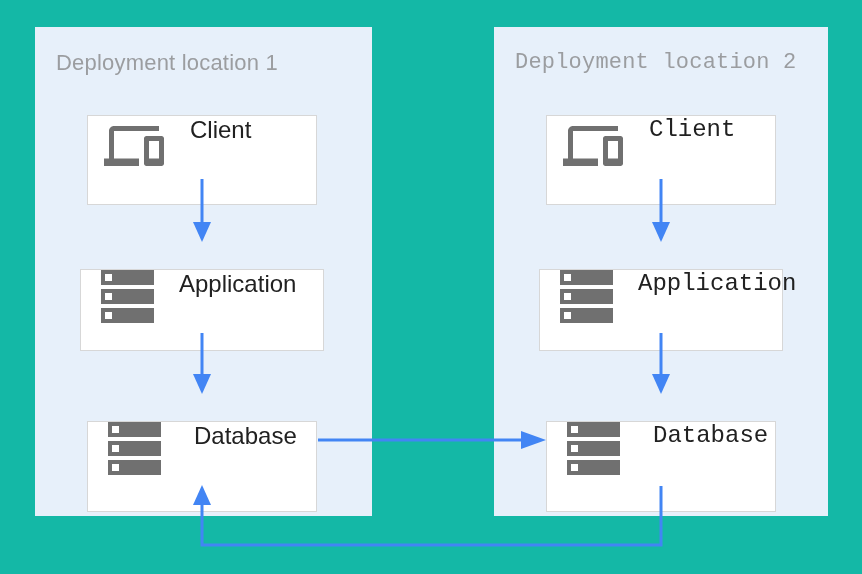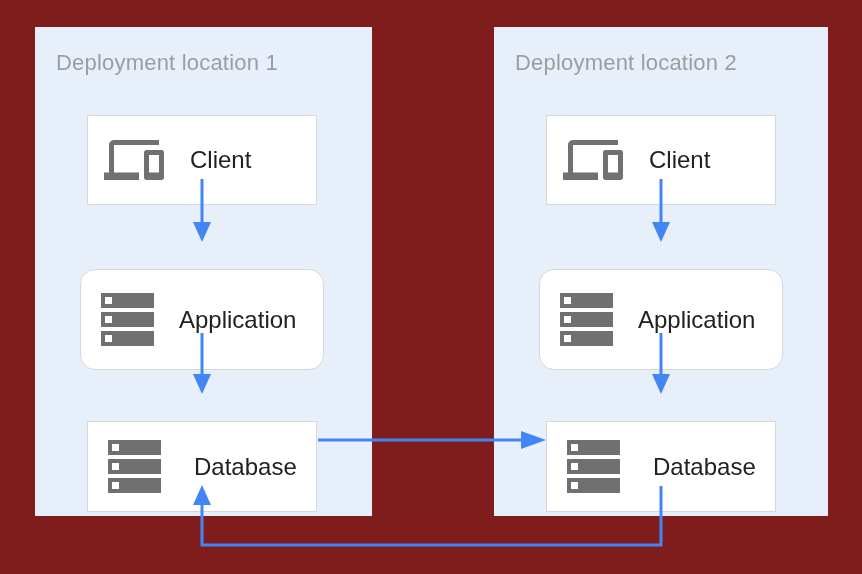--- a/index.html
+++ b/index.html
@@ -7,38 +7,38 @@
     --arrow:#4285f4;
     --icon:#707070;
     --title-text:#9b9da0;
     --label-text:#212121;
     --box-border:#d7d7d7;
     --box-bg:#ffffff;
   }
   *{margin:0;padding:0;box-sizing:border-box;}
   html,body{background:#ffffff;font-family:"Liberation Sans",sans-serif;}
   .stage{
-    position:relative;width:862px;height:574px;background:#7f1d1d;overflow:hidden;
+    position:relative;width:862px;height:574px;background:#14b8a6;overflow:hidden;
   }
   .panel{
     position:absolute;top:27px;height:489px;background:var(--panel-bg);
   }
   .panel-1{left:35px;width:337px;}
-  .panel-2{left:494px;width:334px;}
+  .panel-2{left:494px;width:334px;font-family:Liberation Mono, monospace;}
   .panel-title{
     position:absolute;left:21px;top:22px;
     font-size:22px;line-height:28px;color:var(--title-text);
     white-space:nowrap;letter-spacing:0.2px;
   }
   .node{
     position:absolute;background:var(--box-bg);border:1px solid var(--box-border);
-    display:flex;align-items:center;
+    display:flex;align-items:flex-start;
   }
   .node-client{width:230px;height:90px;top:88px;}
-  .node-application{width:244px;height:101px;top:242px;border-radius:15px;}
+  .node-application{width:244px;height:82px;top:242px;}
   .node-database{width:230px;height:91px;top:394px;gap:8px;}
   .panel-1 .node-client,.panel-1 .node-database{left:52px;}
   .panel-1 .node-application{left:45px;}
   .panel-2 .node-client,.panel-2 .node-database{left:52px;}
   .panel-2 .node-application{left:45px;}
   .node-icon{
     flex:0 0 auto;display:flex;align-items:center;justify-content:center;
   }
   .node-client .node-icon{margin-left:14px;width:64px;}
   .node-application .node-icon,.node-database .node-icon{margin-left:18px;width:56px;}

